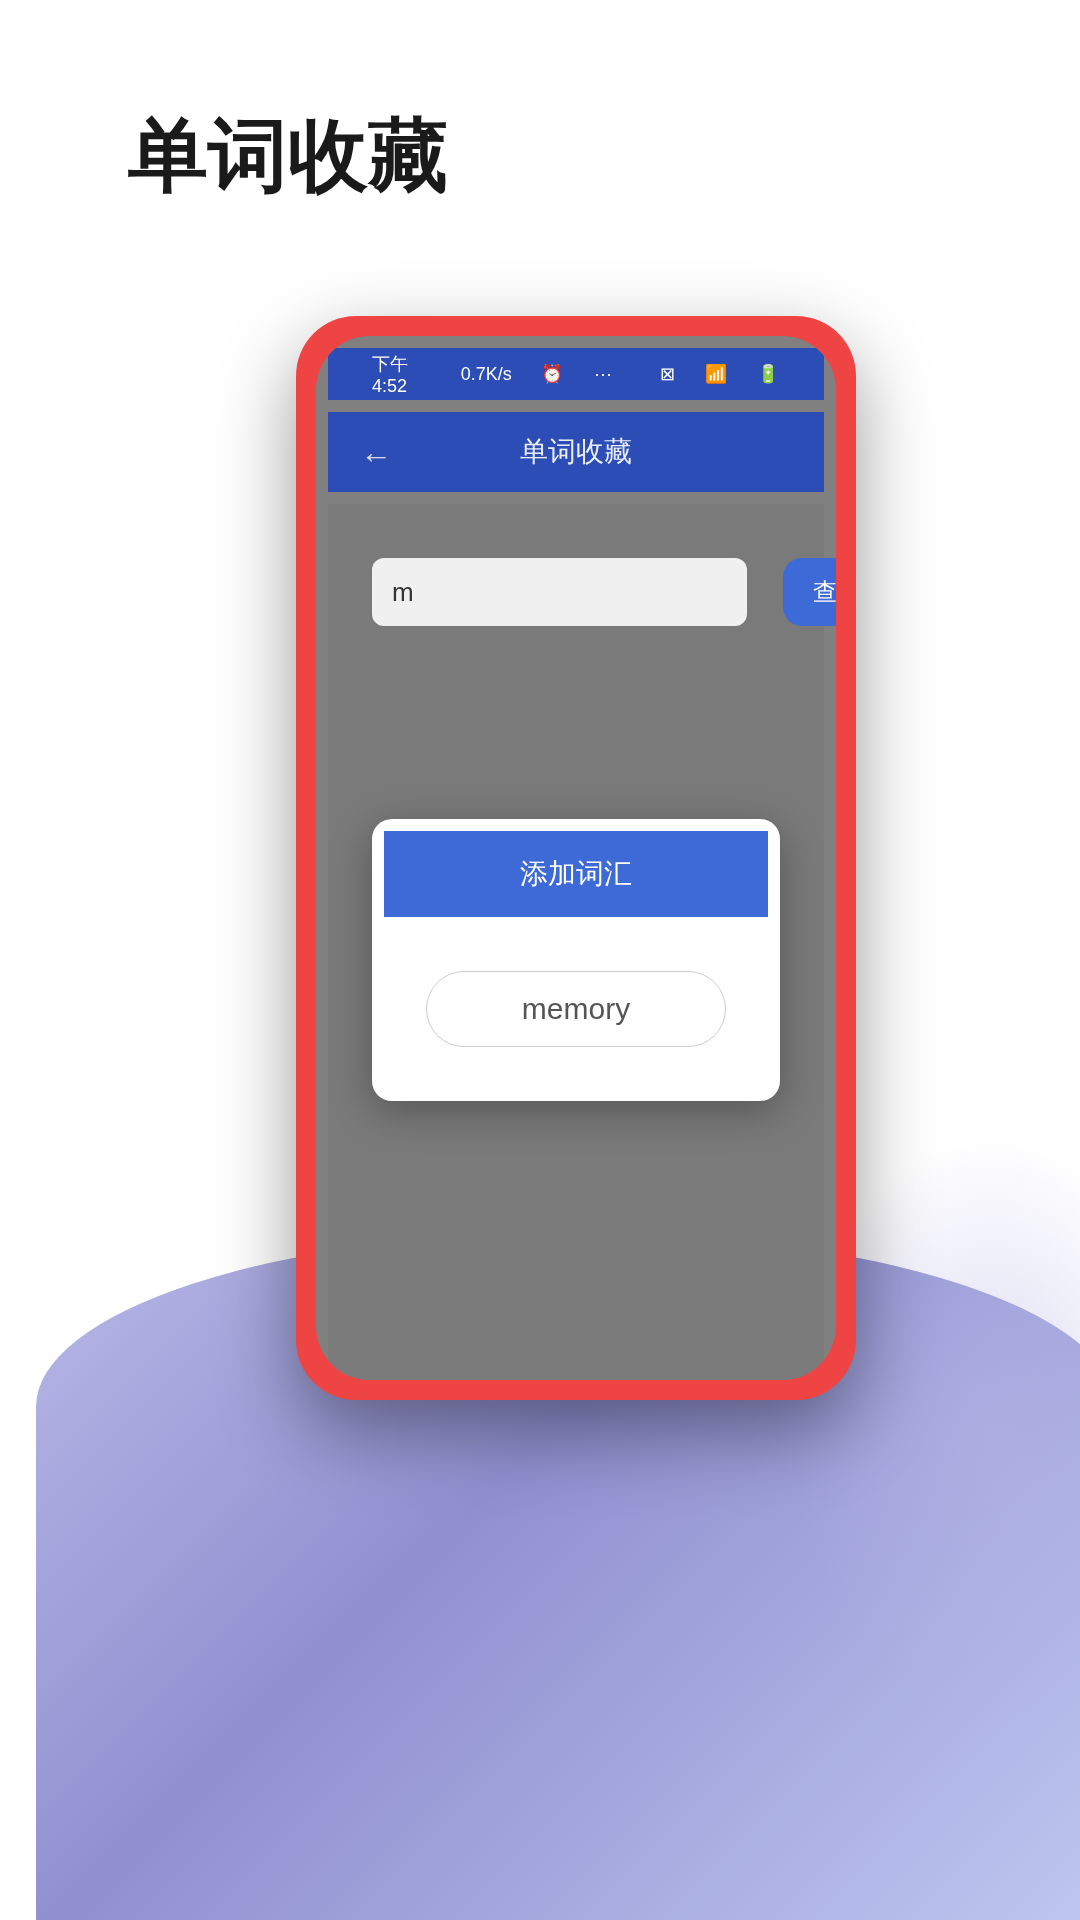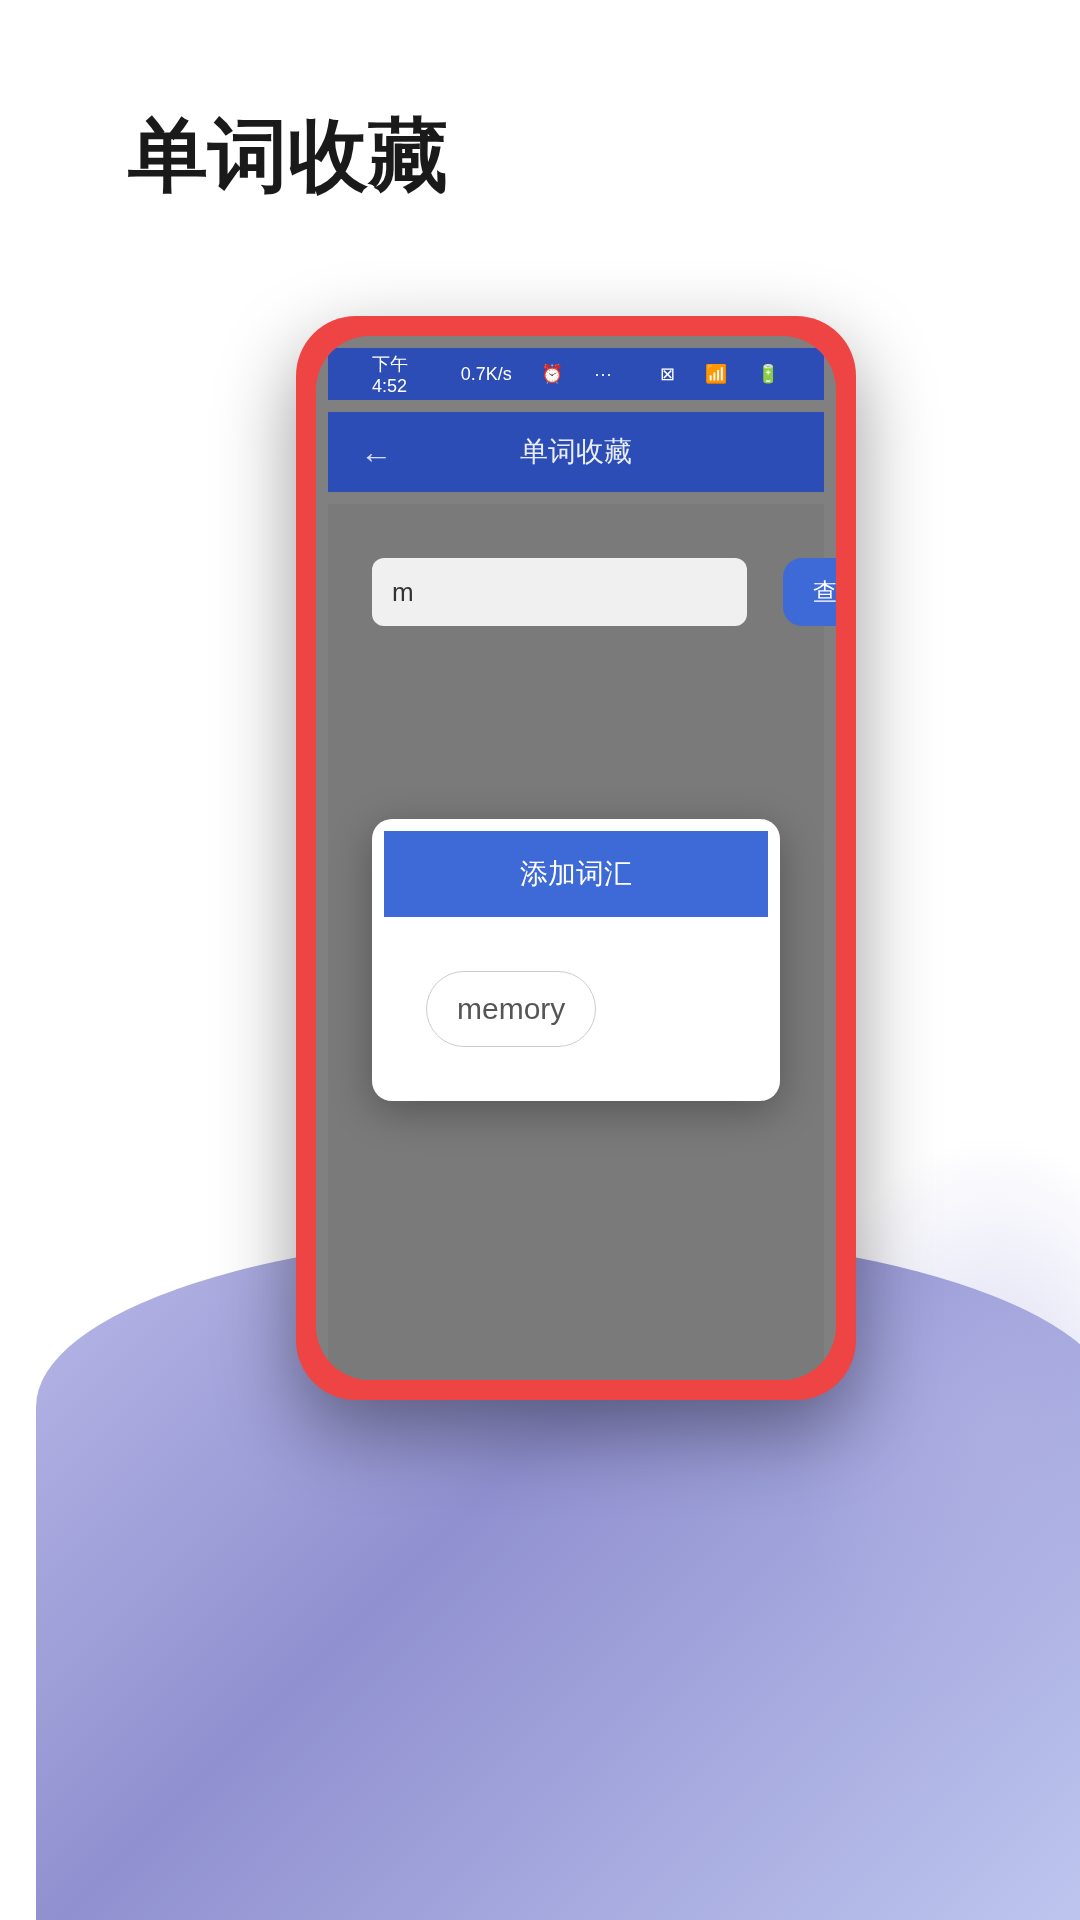--- a/index.html
+++ b/index.html
@@ -200,21 +200,21 @@
     }
 
     .dialog-header-text {
       color: white;
       font-size: 28px;
     }
 
     .dialog-body {
       padding: 30px 30px 30px;
       display: flex;
-      flex-direction: row;
+      flex-direction: column;
       gap: 24px;
     }
 
     .dialog-field {
       border: 1.5px solid #cccccc;
       border-radius: 40px;
       padding: 20px 30px;
       text-align: center;
       font-size: 28px;
       color: #333;

